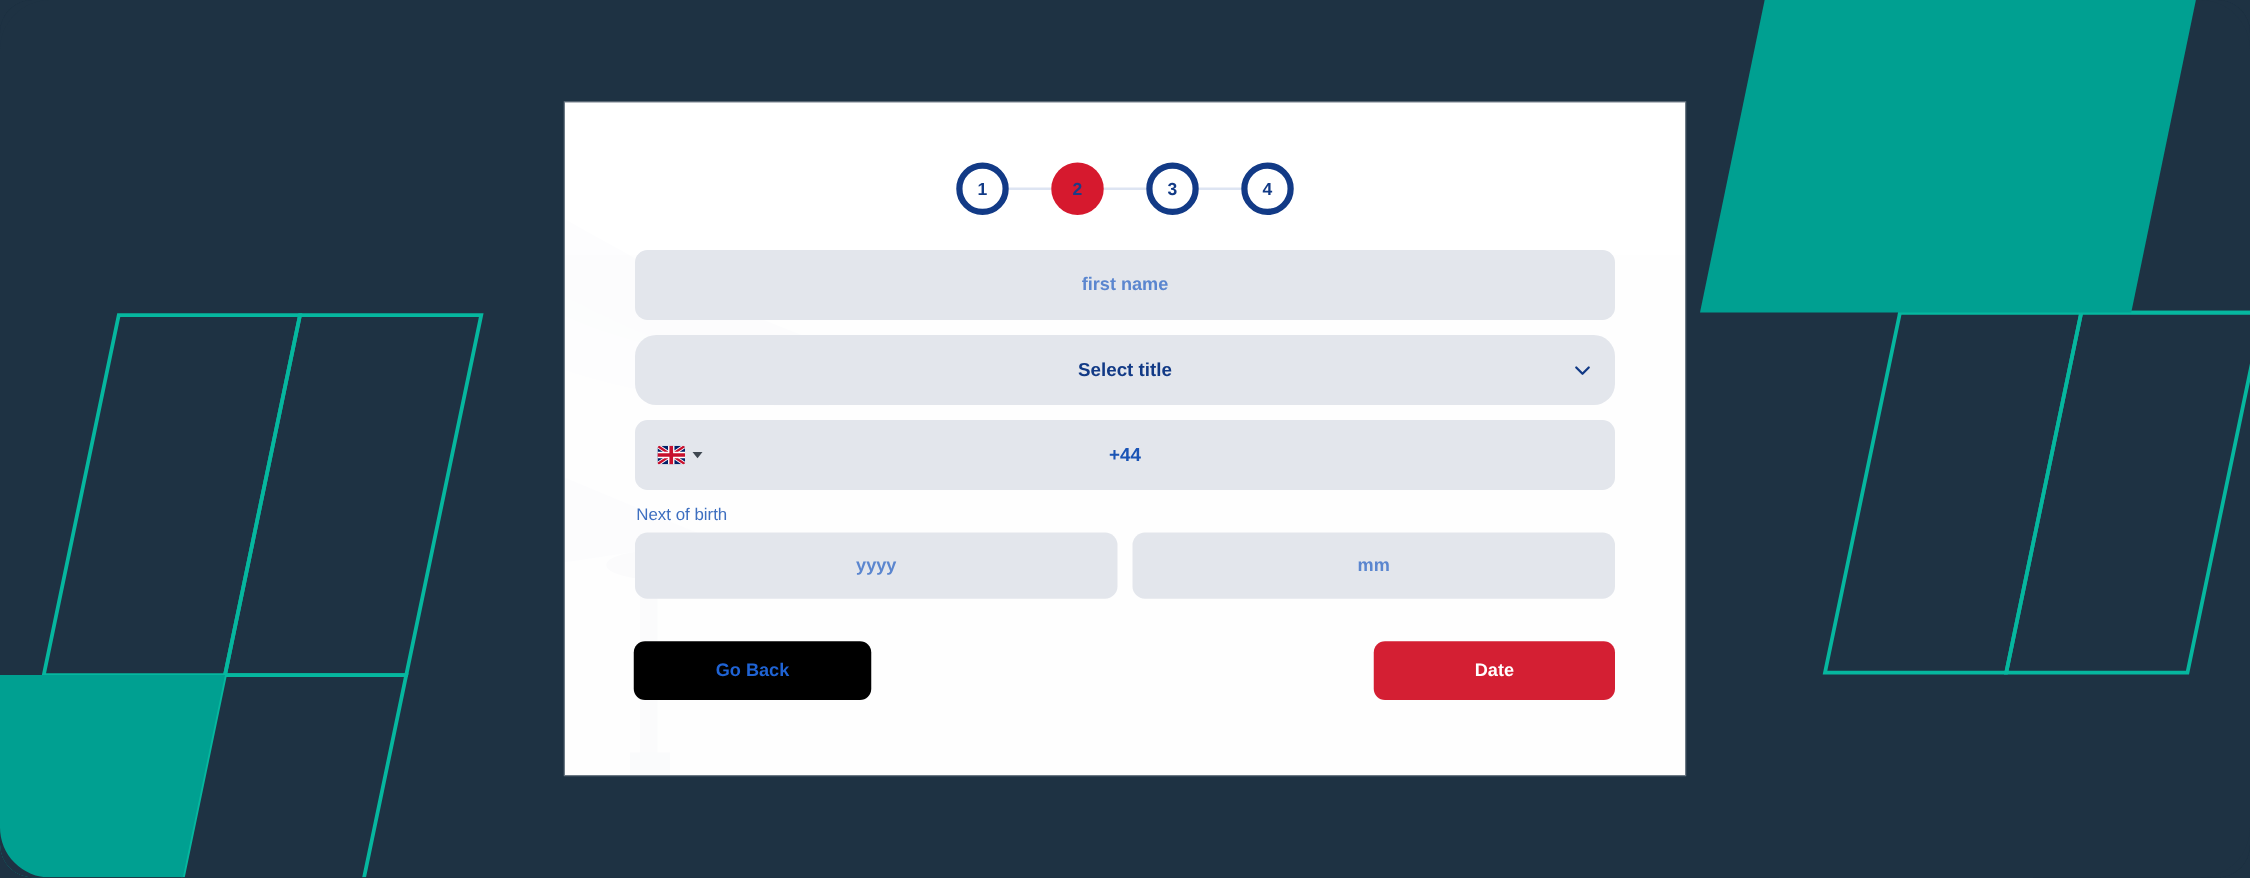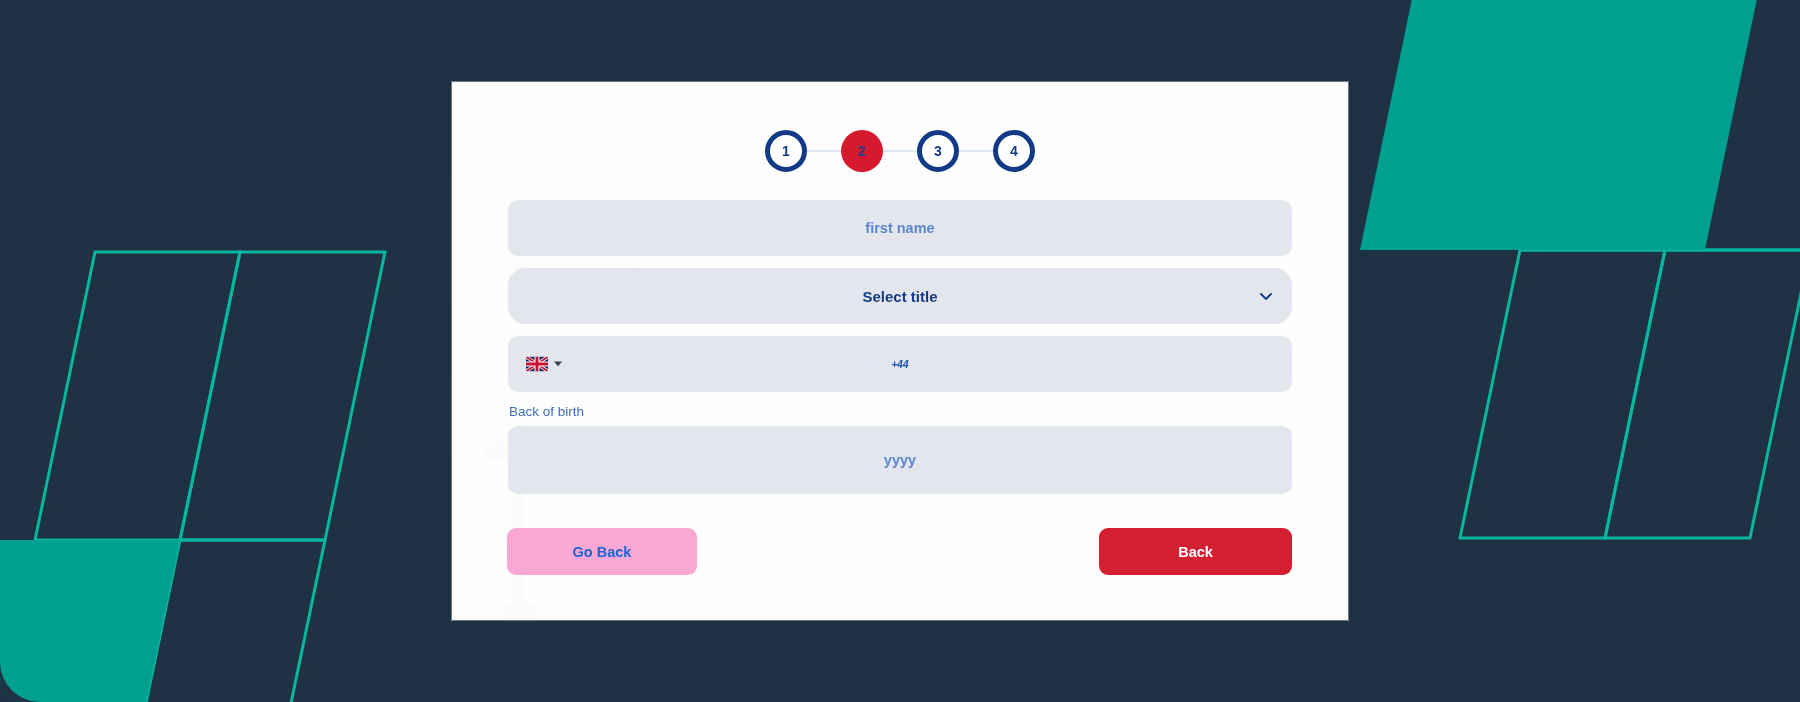--- a/index.html
+++ b/index.html
@@ -144,23 +144,22 @@
     top: 50%;
     transform: translateY(-50%);
     width: 16px;
     height: 16px;
     display: block;
   }
 
   .field.phone {
     justify-content: center;
     color: #1a54b5;
-    font-size: 10px;
-    font-weight: 700;
-    font-style: italic;
+    font-size: 15px;
+    font-weight: 700;
   }
   .flag-box {
     position: absolute;
     left: 18px;
     top: 50%;
     transform: translateY(-50%);
     display: flex;
     align-items: center;
     gap: 6px;
   }
@@ -178,21 +177,21 @@
   }
 
   .dob-label {
     color: #3e6fc0;
     font-size: 13.5px;
     font-weight: 400;
     margin: 12px 0 7px 1px;
   }
 
   .dob-row { display: flex; gap: 12px; margin-bottom: 0; }
-  .dob-row .field { height: 68px; }
+  .dob-row .field { height: 53px; }
 
   .btn-row {
     display: flex;
     justify-content: space-between;
     align-items: center;
     margin-top: 34px;
     margin-left: -1px;
   }
   .btn {
     height: 47px;
@@ -201,21 +200,21 @@
     align-items: center;
     justify-content: center;
     font-size: 14.5px;
     font-weight: 700;
     cursor: pointer;
     border: none;
     font-family: "Liberation Sans", sans-serif;
   }
   .btn-back {
     width: 190px;
-    background: #f9a8d4;
+    background: #000000;
     color: #1f63d4;
   }
   .btn-next {
     width: 193px;
     background: #d41f33;
     color: #ffffff;
   }
 </style>
 </head>
 <body>
@@ -314,28 +313,31 @@
                 <path d="M0 0 L60 40 M60 0 L0 40" stroke="#C8102E" stroke-width="5"></path>
                 <path d="M30 0 V40 M0 20 H60" stroke="#ffffff" stroke-width="14"></path>
                 <path d="M30 0 V40 M0 20 H60" stroke="#C8102E" stroke-width="8"></path>
               </svg>
               <span class="caret"></span>
             </span>
             <span>+44</span>
           </div>
         </div>
 
-        <div class="dob-label">Back of birth</div>
+        <div class="dob-label">Next of birth</div>
         <div class="dob-row">
           <div class="field placeholder">
             <span>yyyy</span>
           </div>
+          <div class="field placeholder">
+            <span>mm</span>
+          </div>
         </div>
 
         <div class="btn-row">
           <button class="btn btn-back">Go Back</button>
-          <button class="btn btn-next">Back</button>
+          <button class="btn btn-next">Date</button>
         </div>
 
       </div>
     </div>
   </div>
 </div>
 
 </body></html>

